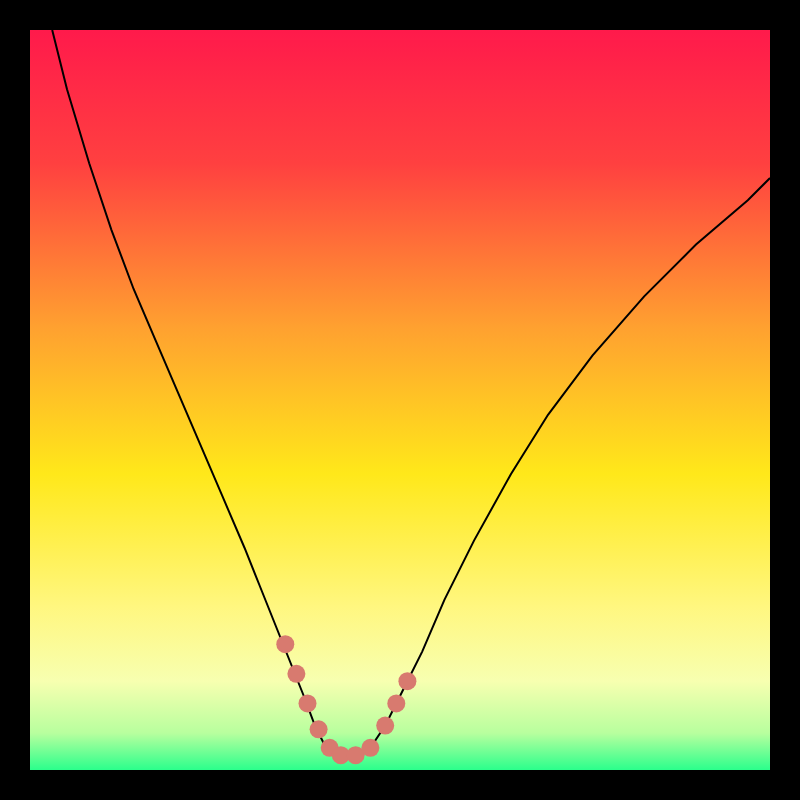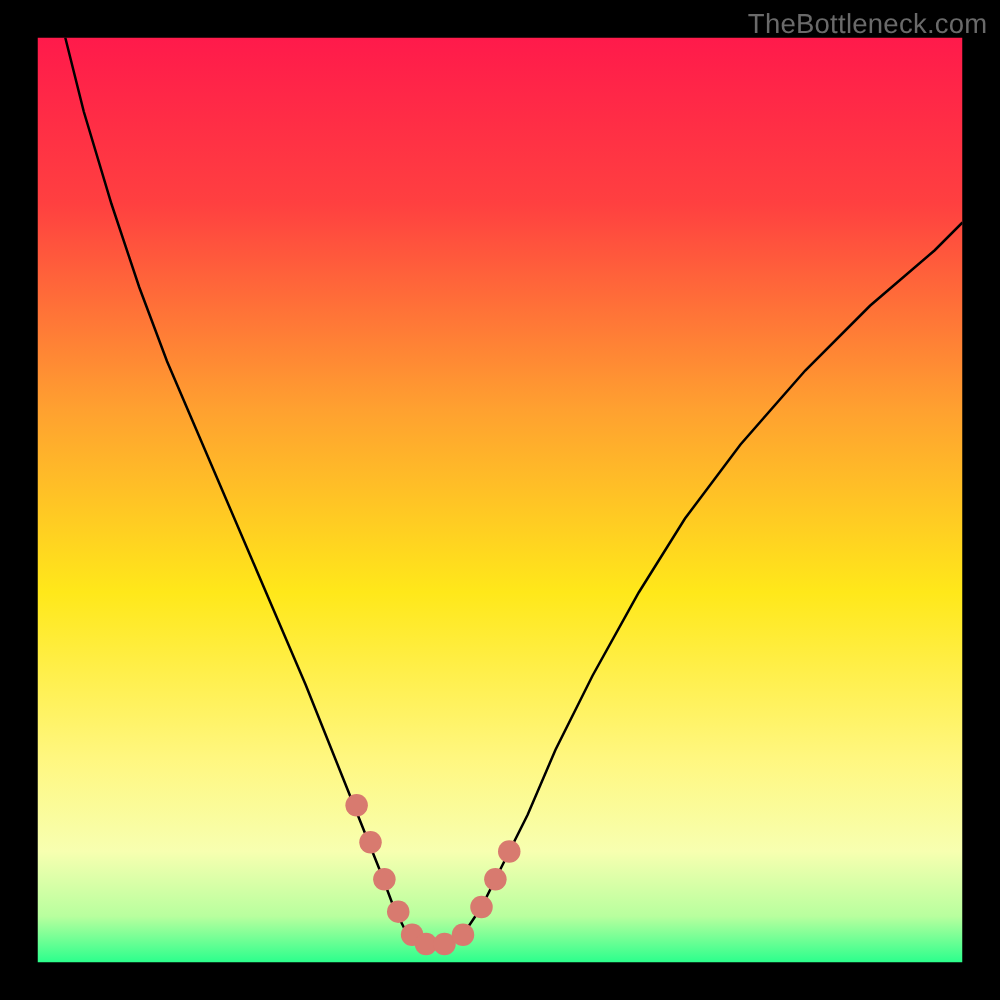--- a/index.html
+++ b/index.html
@@ -38,21 +38,20 @@
     background: #000;
   }
   svg {
     display: block;
   }
 </style>
 </head>
 <body>
 
 <div class="frame">
-  <div class="watermark">TheBottleneck.com</div>
 
   <div class="plot-wrap">
     <svg id="chart-svg" width="740" height="740" viewBox="0 0 740 740">
       <defs>
         <linearGradient id="bg-grad" x1="0" y1="0" x2="0" y2="1">
             <stop offset="0%" stop-color="#ff1a4b"></stop>
             <stop offset="18%" stop-color="#ff4040"></stop>
             <stop offset="40%" stop-color="#ffa030"></stop>
             <stop offset="60%" stop-color="#ffe81a"></stop>
             <stop offset="78%" stop-color="#fff780"></stop>

